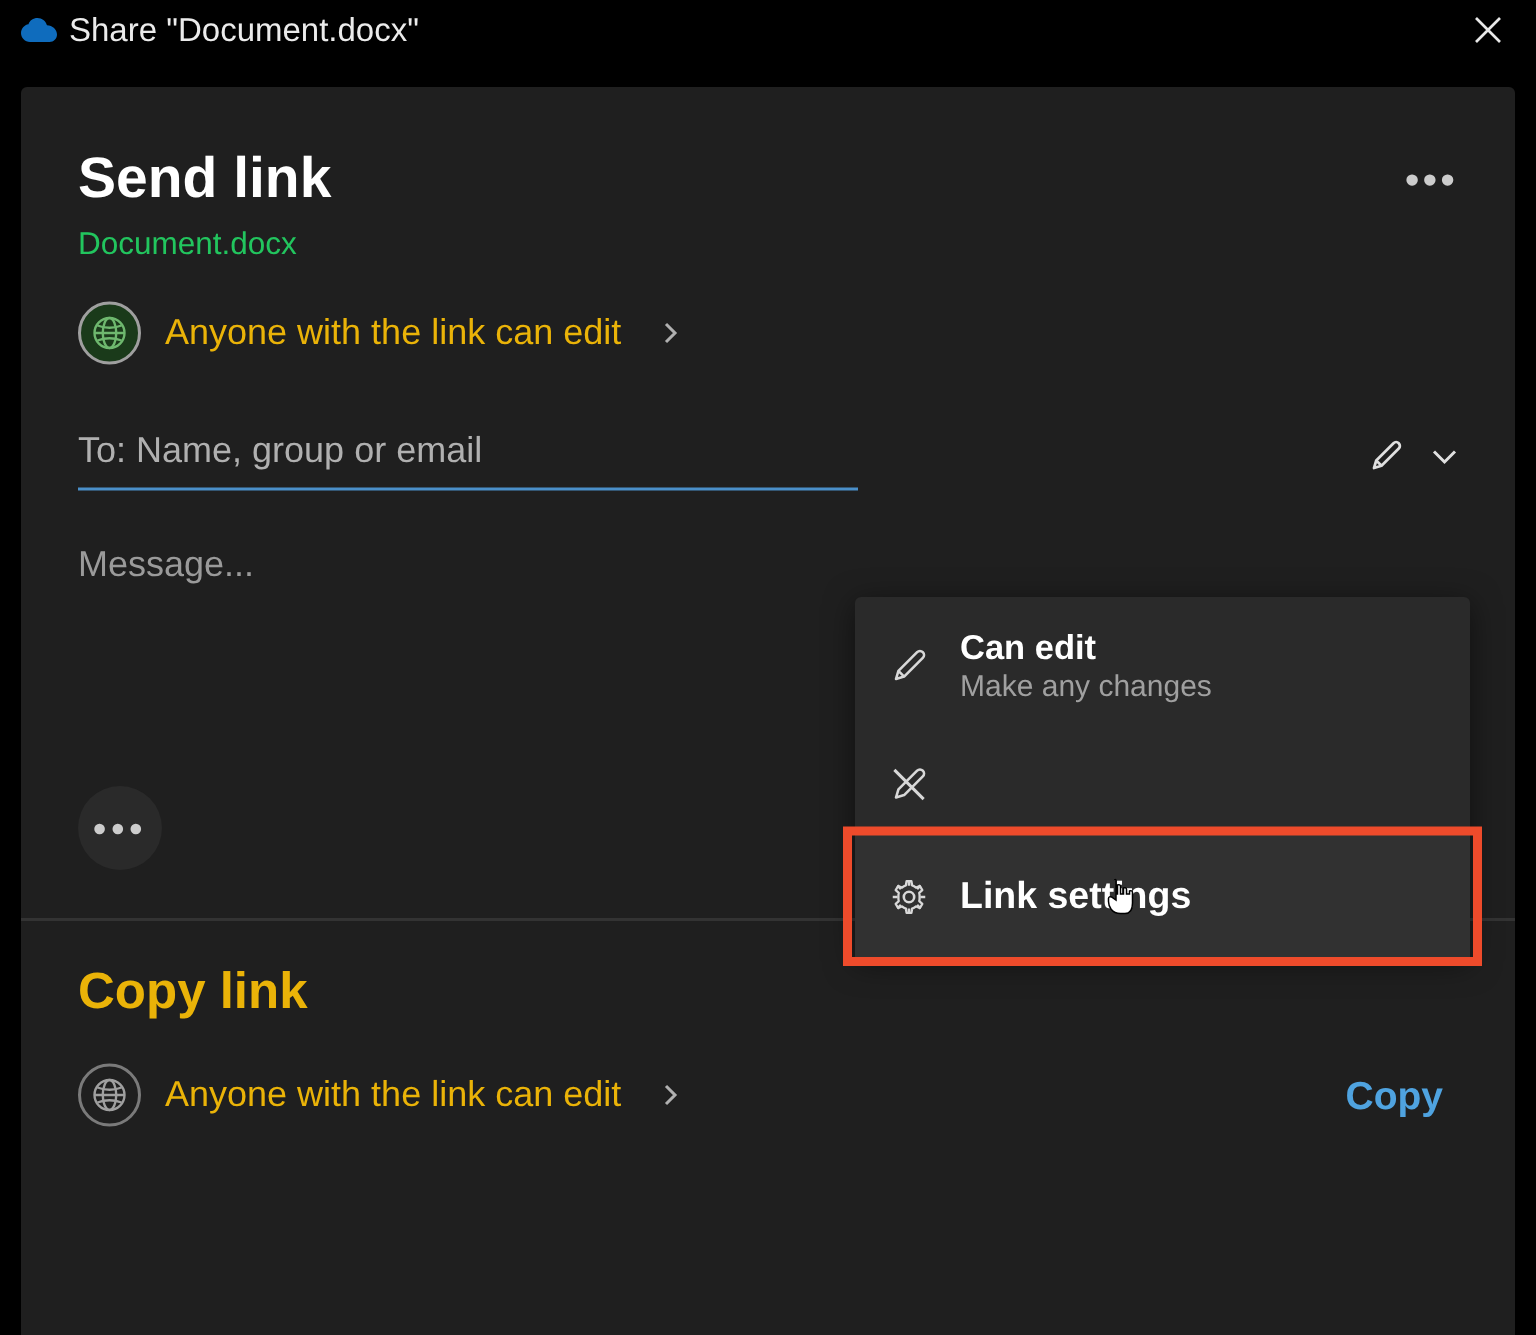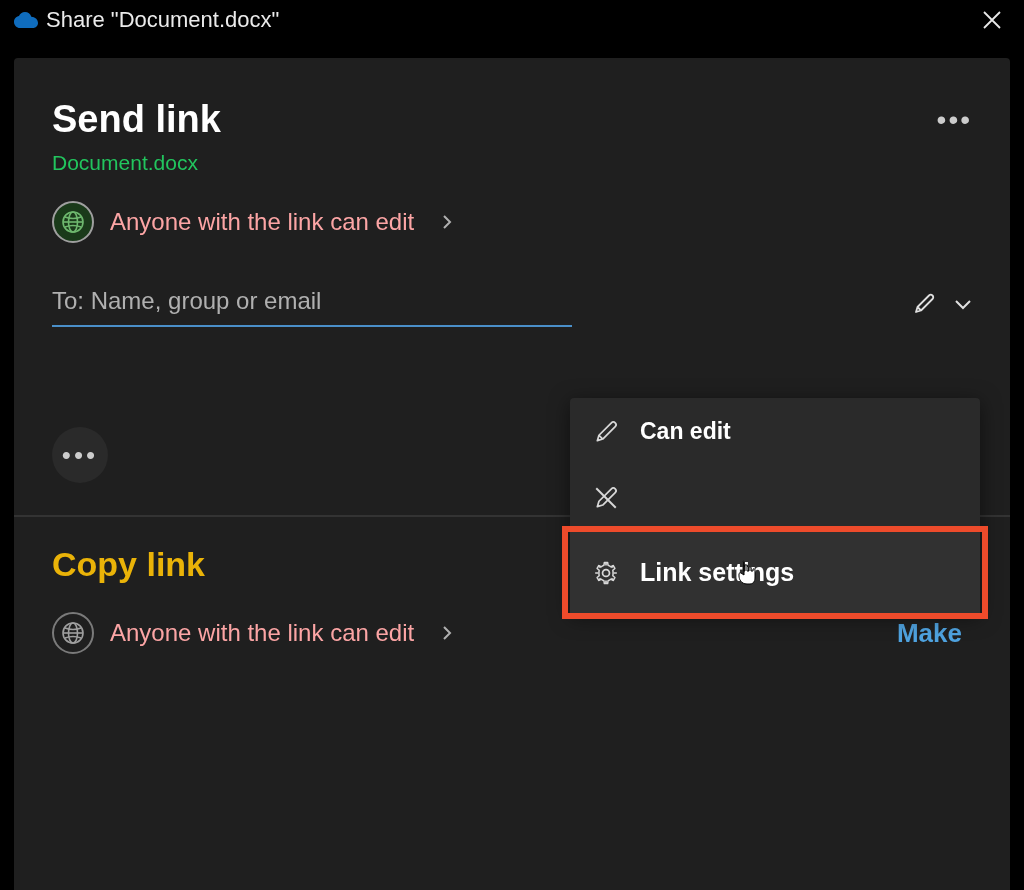--- a/index.html
+++ b/index.html
@@ -88,21 +88,21 @@
       justify-content: center;
       flex-shrink: 0;
       background: #1a3a1a;
     }
     .globe-icon-wrap.light {
       background: #1f1f1f;
       border-color: #7a7a7a;
     }
     .permission-text {
       font-size: 24px;
-      color: #fca5a5;
+      color: #eab308;
     }
     .chevron {
       margin-left: 12px;
       color: #b0b0b0;
       font-size: 20px;
     }
     .input-row {
       display: flex;
       align-items: center;
       padding: 10px 38px 0 38px;
@@ -309,32 +309,36 @@
           </svg>
       </span>
       <span>
         <svg width="18" height="12" viewBox="0 0 18 12">
             <path d="M2 3 L9 10 L16 3" fill="none" stroke="#e0e0e0" stroke-width="2"></path>
           </svg>
       </span>
     </div>
   </div>
 
+  <div class="message-area">
+    <textarea class="message-input" rows="2" placeholder="Message..." style=""></textarea>
+  </div>
 
   <div class="action-dots">•••</div>
 
   <div class="dropdown">
     <div class="dropdown-item">
       <span class="dropdown-icon">
         <svg width="26" height="26" viewBox="0 0 24 24">
             <path d="M4 20 L5.5 15 L17 3.5 C18 2.5 19.5 2.5 20.5 3.5 C21.5 4.5 21.5 6 20.5 7 L9 18.5 Z M5.5 15 L9 18.5" fill="none" stroke="#d8d8d8" stroke-width="1.6" stroke-linejoin="round"></path>
           </svg>
       </span>
       <div class="dropdown-text">
         <div class="dropdown-label">Can edit</div>
+        <div class="dropdown-desc">Make any changes</div>
       </div>
     </div>
     <div class="dropdown-item">
       <span class="dropdown-icon">
         <svg width="26" height="26" viewBox="0 0 24 24">
           <path d="M4 20 L5.5 15 L17 3.5 C18 2.5 19.5 2.5 20.5 3.5 C21.5 4.5 21.5 6 20.5 7 L9 18.5 Z" fill="none" stroke="#d8d8d8" stroke-width="1.6" stroke-linejoin="round"></path>
           <line x1="3" y1="3" x2="21" y2="21" stroke="#d8d8d8" stroke-width="1.8"></line>
         </svg>
       </span>
     </div>
@@ -370,16 +374,16 @@
           <path d="M4 7 Q12 10 20 7" fill="none" stroke="#9f9f9f" stroke-width="1.6"></path>
           <path d="M4 17 Q12 14 20 17" fill="none" stroke="#9f9f9f" stroke-width="1.6"></path>
         </svg>
       </span>
       <span class="permission-text">Anyone with the link can edit</span>
       <span class="chevron">
         <svg width="10" height="16" viewBox="0 0 10 16">
             <path d="M2 2 L8 8 L2 14" fill="none" stroke="#b0b0b0" stroke-width="2"></path>
           </svg>
       </span>
-      <span class="copy-btn">Make</span>
+      <span class="copy-btn">Copy</span>
     </div>
   </div>
 </div>
 
 </body></html>

